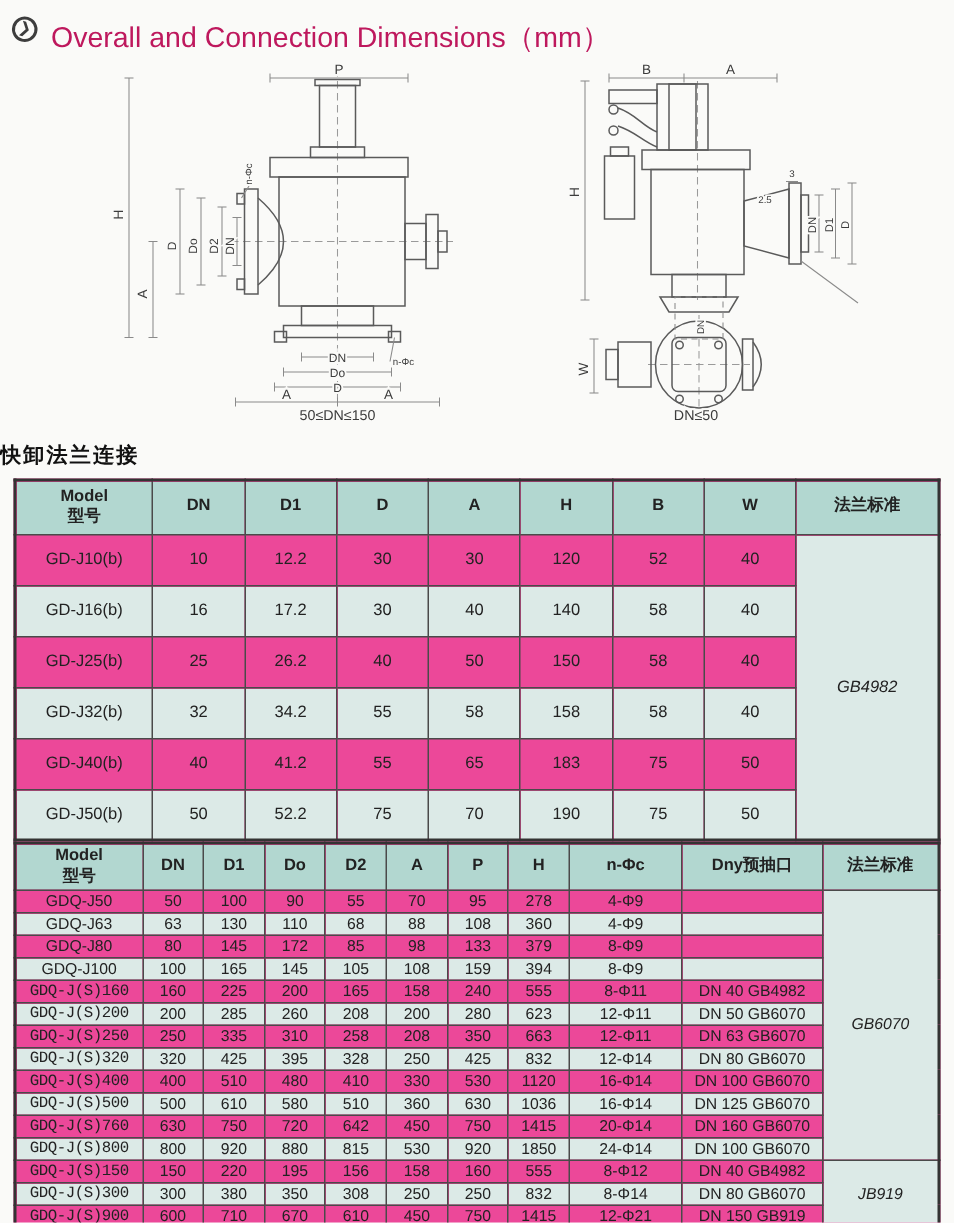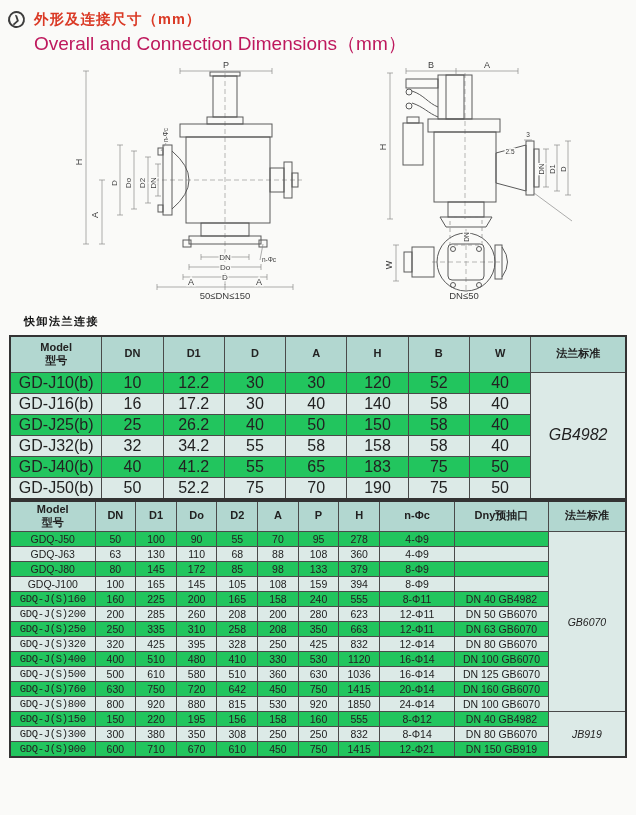--- a/index.html
+++ b/index.html
@@ -33,41 +33,40 @@
 
   
   .drawings{display:flex;padding:2px 10px 0 62px;gap:14px;height:244px;}
   .drawings svg{display:block;}
   .drawings text{fill:#3c3c3c;stroke:#fafaf8;stroke-width:2.5px;paint-order:stroke;}
   .lines{stroke:#5a5a5a;fill:none;stroke-width:1;}
   .thin{stroke:#8a8a8a;fill:none;stroke-width:0.7;}
   .dash{stroke:#9a9a9a;fill:none;stroke-width:0.7;stroke-dasharray:5 3;}
 
   
-  .section-title{font-size:11px;font-weight:bold;color:#111;margin:13px 0 6px 24px;letter-spacing:1.5px;}
-  table{border-collapse:collapse;width:618px;margin:0 0 0 9px;background:#22c55e;border:2px solid #333;table-layout:fixed;}
+  .section-title{font-size:14px;font-weight:bold;color:#111;margin:13px 0 6px 0;letter-spacing:1.5px;}
+  table{border-collapse:collapse;width:618px;margin:0 0 0 9px;background:#ec4899;border:2px solid #333;table-layout:fixed;}
   th,td{border:1px solid var(--border);text-align:center;padding:1px 2px;overflow:hidden;white-space:nowrap;}
   th{background:var(--header_bg);font-weight:bold;font-size:11px;line-height:1.25;}
   #table1 th{height:36px;}
   #table2 th{height:29px;}
-  #table1 td{height:19px;font-size:16px;}
+  #table1 td{height:34px;font-size:11px;}
   #table2 td{height:15px;font-size:10.5px;}
   tbody tr:nth-child(even) td{background:var(--stripe_bg);}
   td.std-cell{background:var(--stripe_bg) !important;vertical-align:middle;font-size:11px;font-style:italic;}
   td.model-s{font-size:9.5px;letter-spacing:-0.3px;font-family:Liberation Mono, monospace;}
 </style>
 </head>
 <body>
 
 <div class="page">
 
   <div class="doc-header">
     <div class="icon-circle">❯</div>
     <div>
-      <div class="title-zh">外形及连接尺寸（mm）</div>
       <div class="title-en">Overall and Connection Dimensions（mm）</div>
     </div>
   </div>
 
   <div class="drawings">
 
     <svg width="300" height="242" viewBox="0 0 300 242">
       <g class="dash">
         <line x1="163" y1="6" x2="163" y2="226"></line>
         <line x1="92" y1="121" x2="240" y2="121"></line>

